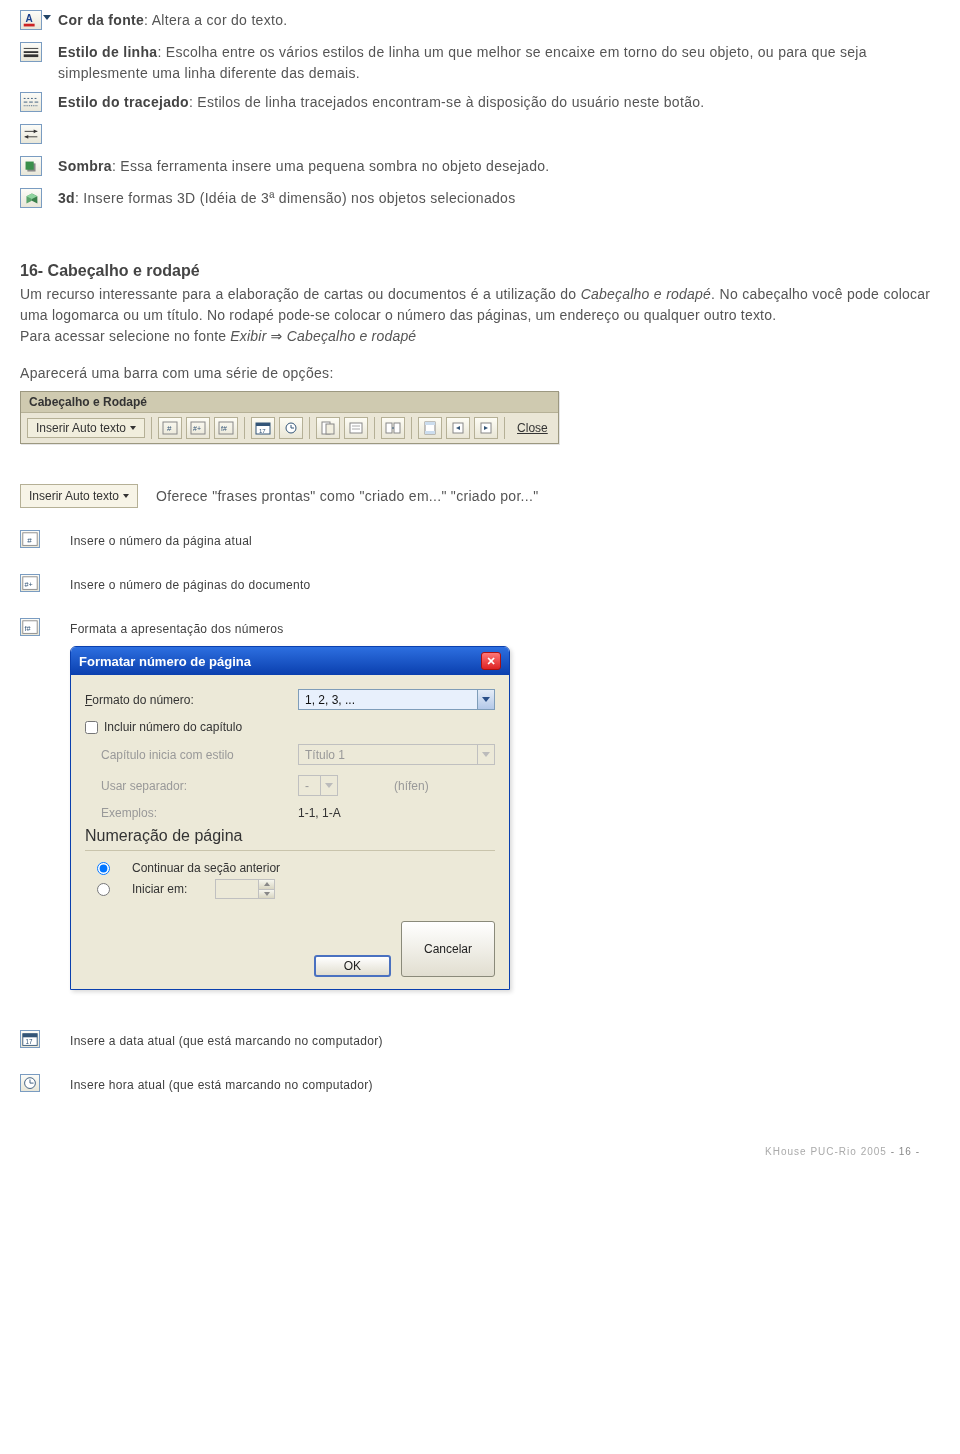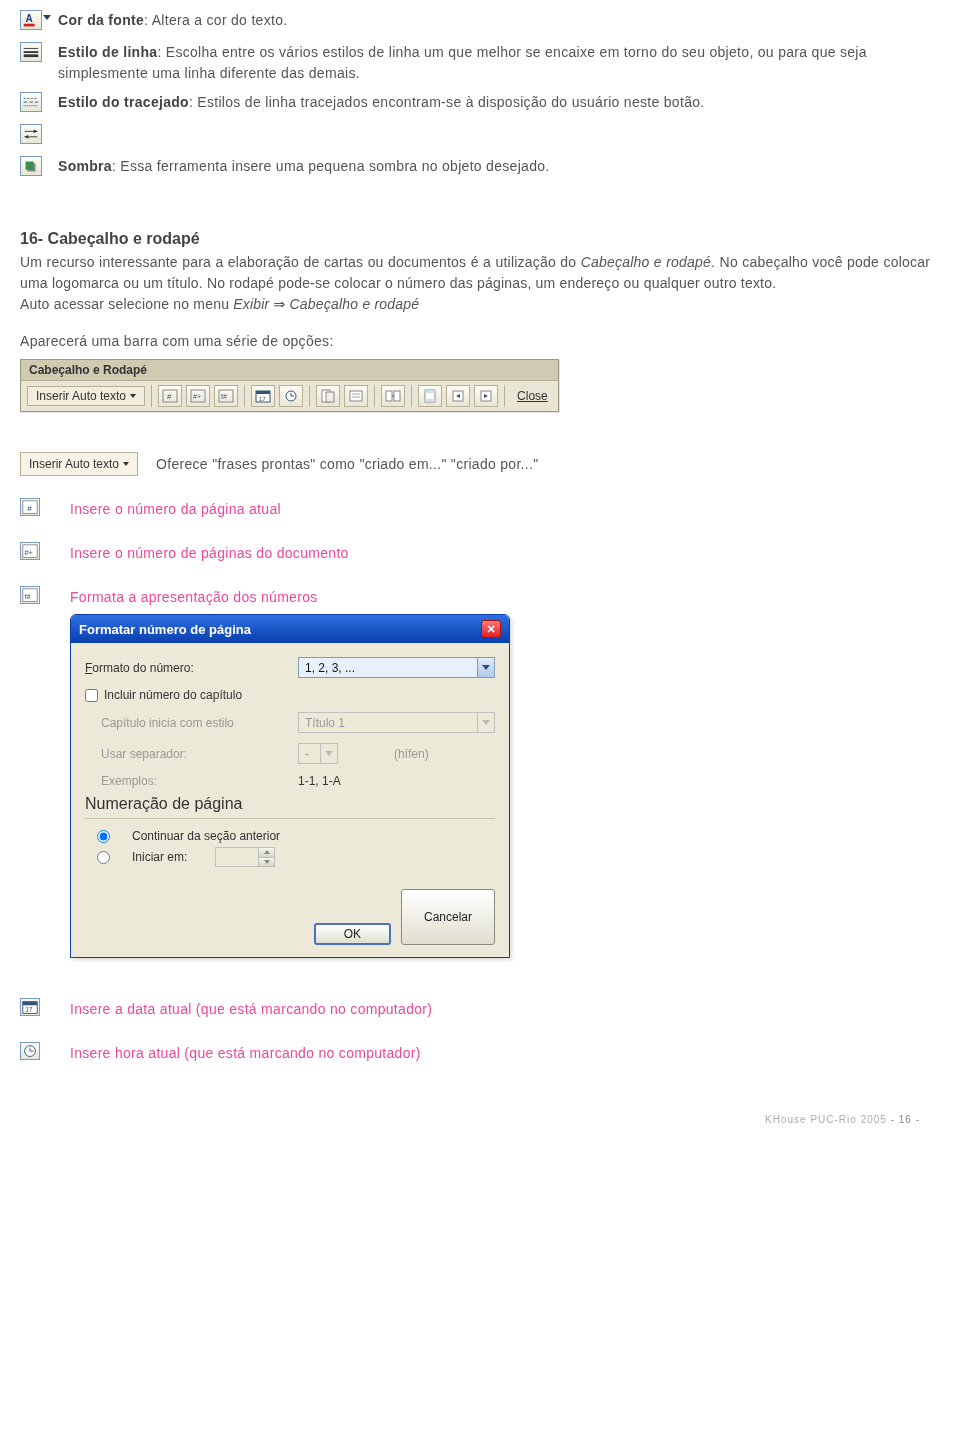--- a/index.html
+++ b/index.html
@@ -60,21 +60,21 @@
   .close-link { font-size:12px; text-decoration:underline; color:#333; margin-left:6px; margin-right:4px; }
 
   
   .standalone-autotext {
     display:inline-flex; align-items:center; gap:4px; font-size:12px;
     background:#f7f4e7; border:1px solid #b5b096; padding:4px 8px; margin-right:18px;
   }
   .standalone-autotext .caret { width:0;height:0;border-left:3px solid transparent;border-right:3px solid transparent;border-top:4px solid #333;}
 
   .desc-row { display:flex; align-items:center; margin: 22px 0 4px 0; }
-  .desc-row .text-col { font-size:14px; color:#ec4899; letter-spacing:0.3px;}
+  .desc-row .text-col { font-size:12px; color:#404040; letter-spacing:0.3px;}
   .desc-row .icon-col { width:50px; }
 
   
   .dialog {
     width:440px; margin: 6px 0 10px 50px;
     border:1px solid #0a3fae; border-radius:6px 6px 0 0;
     box-shadow:2px 2px 4px rgba(0,0,0,.15);
     font-family: Tahoma, Arial, sans-serif;
   }
   .dialog .titlebar {
@@ -208,28 +208,42 @@
             <rect x="7" y="7" width="9" height="9" fill="#888"></rect>
             <rect x="5" y="5" width="9" height="9" fill="#3a8f4a"></rect>
           </svg>
       </span>
     </div>
     <div class="text-col">
       <b>Sombra</b><span>: Essa ferramenta insere uma pequena sombra no objeto desejado.</span>
     </div>
   </div>
 
+  <div class="row">
+    <div class="icon-col">
+      <span class="tool-icon">
+        <svg viewBox="0 0 22 20">
+            <polygon points="6,16 6,8 12,5 12,13" fill="#5aa36a"></polygon>
+            <polygon points="12,5 18,8 18,16 12,13" fill="#3a7f4a"></polygon>
+            <polygon points="6,8 12,5 18,8 12,11" fill="#8fd49f"></polygon>
+          </svg>
+      </span>
+    </div>
+    <div class="text-col">
+      <b>3d</b><span>: Insere formas 3D (Idéia de 3ª dimensão) nos objetos selecionados</span>
+    </div>
+  </div>
 
   <div class="gap-section">
     <h3 class="section-heading">16-  Cabeçalho e rodapé</h3>
     <div class="body-text">
       <span>Um recurso interessante para a elaboração de cartas ou documentos é a utilização do </span><i>Cabeçalho e rodapé</i><span>. No cabeçalho você pode colocar uma logomarca ou um título. No rodapé pode-se colocar o número das páginas, um endereço  ou qualquer outro texto.</span>
     </div>
     <div class="body-text">
-      <span>Auto acessar selecione no menu </span><i>Exibir</i><span> ⇒ </span><i>Cabeçalho e rodapé</i>
+      <span>Para acessar selecione no fonte </span><i>Exibir</i><span> ⇒ </span><i>Cabeçalho e rodapé</i>
     </div>
     <div class="sub-label">Aparecerá uma barra com uma série de opções:</div>
 
     
     <div class="hf-toolbar">
       <div class="title-row">Cabeçalho e Rodapé</div>
       <div class="body-row">
         <div class="auto-text-btn">
           <span>Inserir Auto texto</span>
             <span class="caret"></span>

